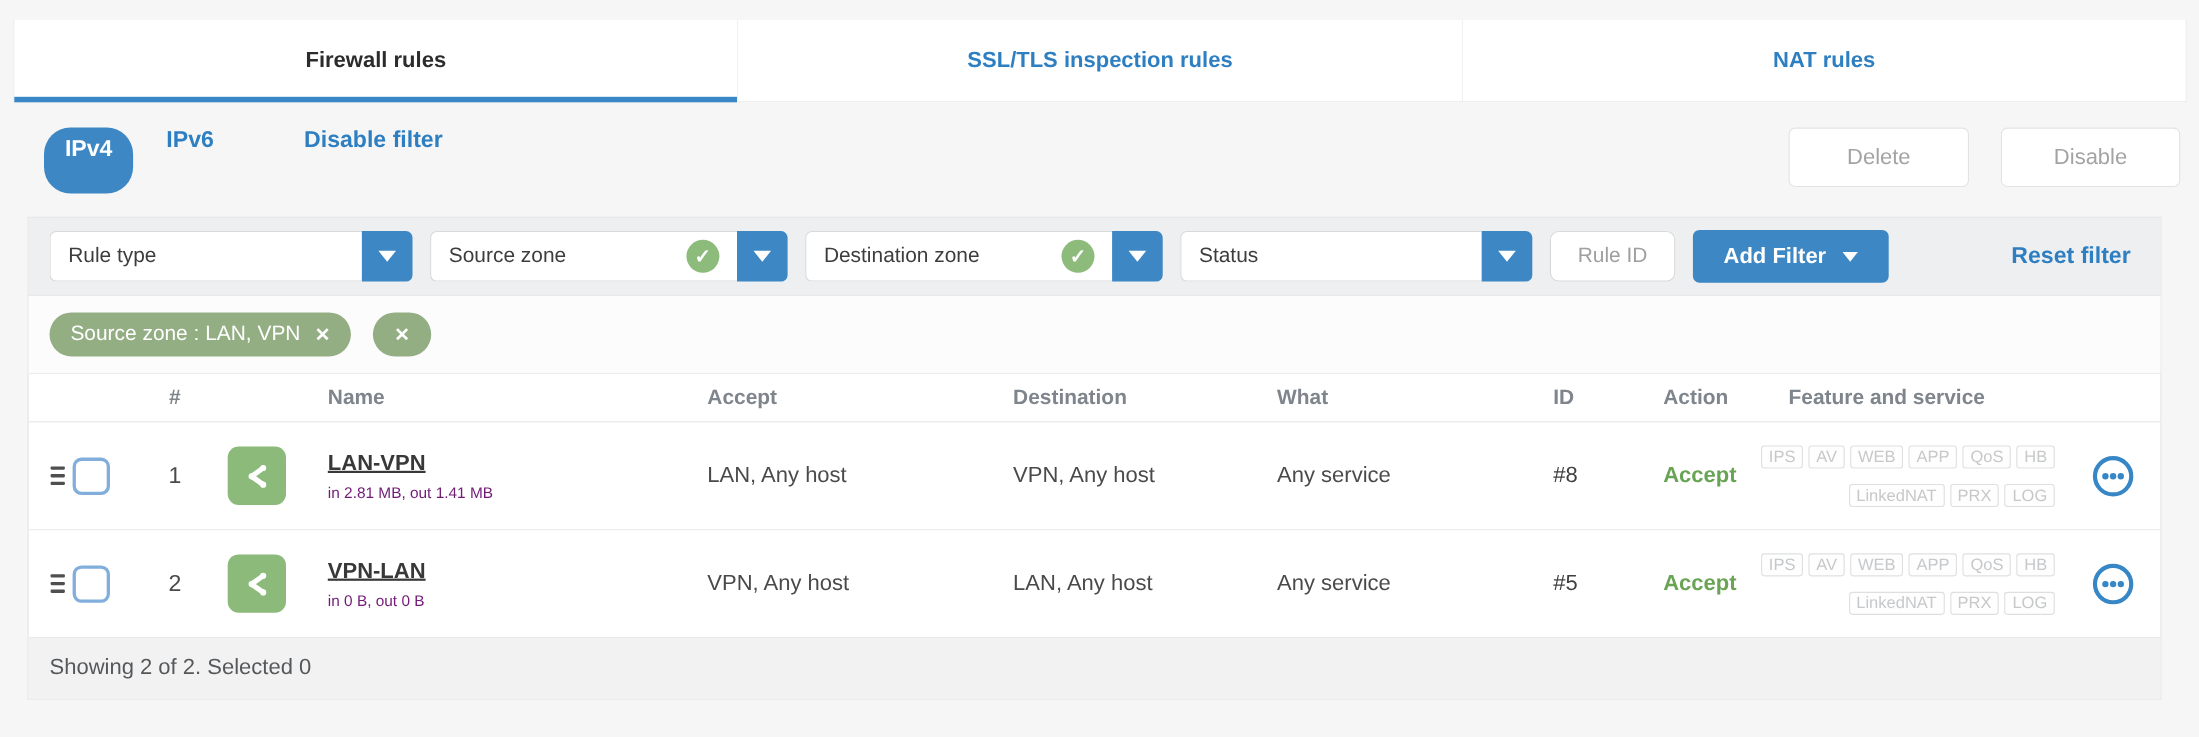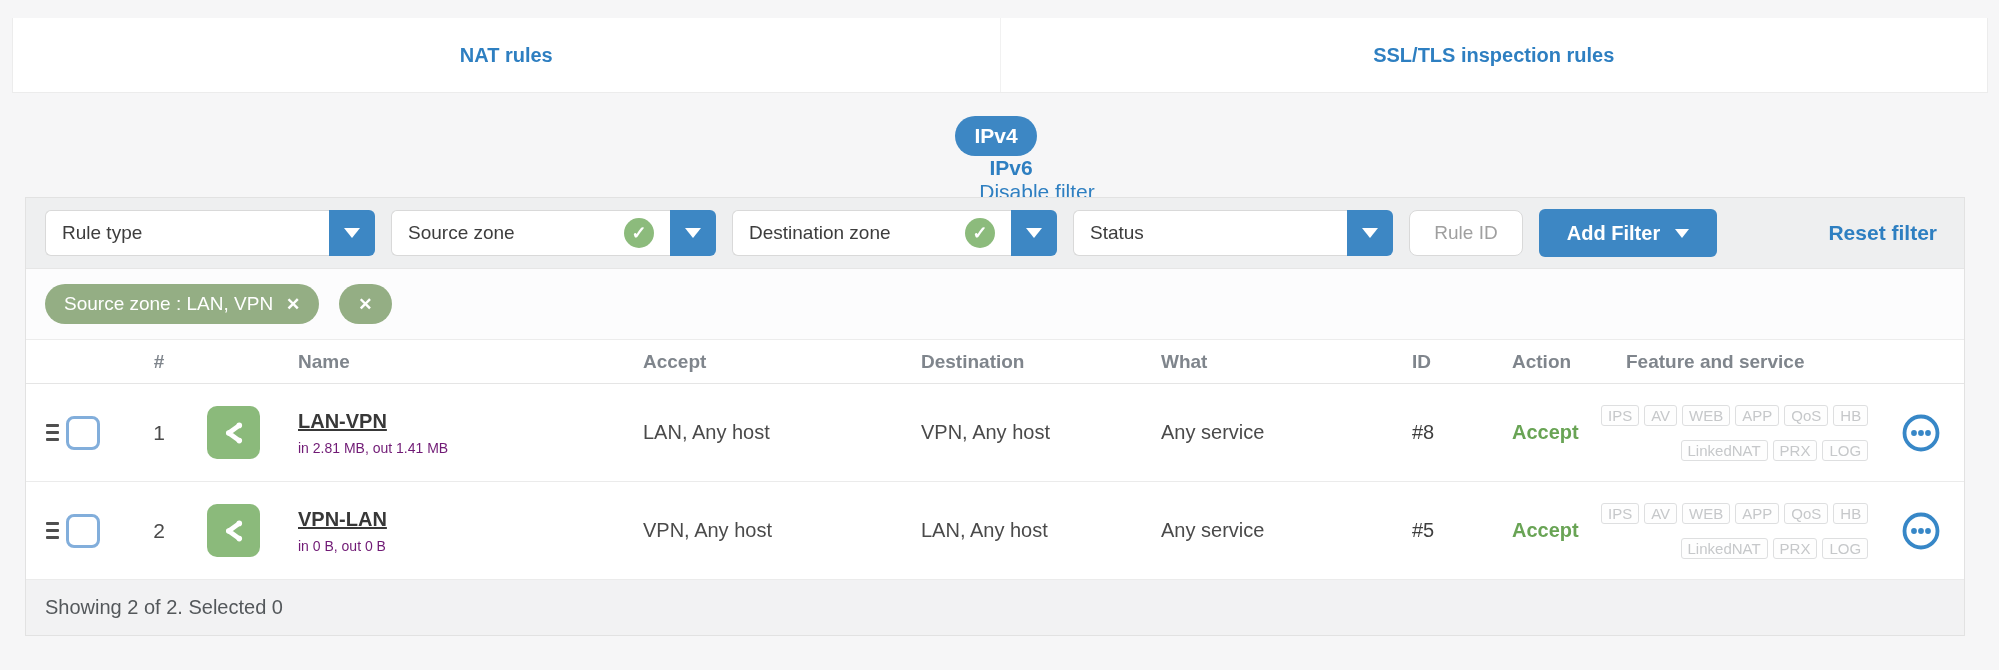--- a/index.html
+++ b/index.html
@@ -22,29 +22,29 @@
     font-size:20px; font-weight:bold; color:#2e7fc1; position:relative;
     cursor:pointer; border-left:1px solid #f1f1f1;
   }
   .tab:first-child { border-left:none; }
   .tab.active { color:#2c2c2c; }
   .tab.active::after {
     content:""; position:absolute; left:0; right:0; bottom:-1px; height:5px; background:#3a87c8;
   }
   
   .toolbar {
-    position:absolute; left:25px; top:116px; width:1942px; height:60px;
-    display:flex; align-items:center;flex-direction:column;
+    position:absolute; left:40px; top:116px; width:1942px; height:60px;
+    display:flex; 
   }
   .pill {
     background:#3d87c4; color:#fff; font-weight:bold; font-size:21px;
     padding:8px 19px; border-radius:24px; cursor:pointer;
   }
   .ipv6 { color:#2e7fc1; font-weight:bold; font-size:21px; margin-left:30px; cursor:pointer; }
-  .disable-filter { color:#2e7fc1; font-weight:normal; font-size:21px; margin-left:82px; cursor:pointer; }
+  .disable-filter { color:#2e7fc1; font-weight:bold; font-size:21px; margin-left:82px; cursor:pointer; }
   .spacer { flex:1; }
   .btn-primary {
     background:#3d87c4; color:#fff; font-weight:bold; font-size:20px;
     height:54px; border-radius:6px; display:flex; align-items:center;
     padding:0 28px; gap:28px; cursor:pointer; border:none;
   }
   .btn-ghost {
     background:#fff; border:1px solid #e3e3e3; border-radius:6px;
     color:#a3a3a3; font-size:20px; height:54px; width:163px;
     display:flex; align-items:center; justify-content:center; margin-left:29px; cursor:pointer;
@@ -127,25 +127,28 @@
     border:1px solid #dedfe0; border-radius:3px; padding:1px 6px;
     font-size:15px; color:#c6c8ca; background:#fefefe; white-space:nowrap;
   }
   .menucell { display:flex; justify-content:center; cursor:pointer; }
   .tfoot { background:#f2f2f3; padding:16px 19px; font-size:20px; color:#54585b; }
 </style>
 </head>
 <body>
 
 <div class="tabbar">
+  <div class="tab active">
+    <span>Firewall rules</span>
+  </div>
+  <div class="tab">
+    <span>SSL/TLS inspection rules</span>
+  </div>
   <div class="tab">
     <span>NAT rules</span>
-  </div>
-  <div class="tab">
-    <span>SSL/TLS inspection rules</span>
   </div>
 </div>
 
 <div class="toolbar">
   <span class="pill">IPv4</span>
   <span class="ipv6">IPv6</span>
   <span class="disable-filter">Disable filter</span>
   <span class="spacer"></span>
   <div class="btn-ghost delete">
     <span>Delete</span>

